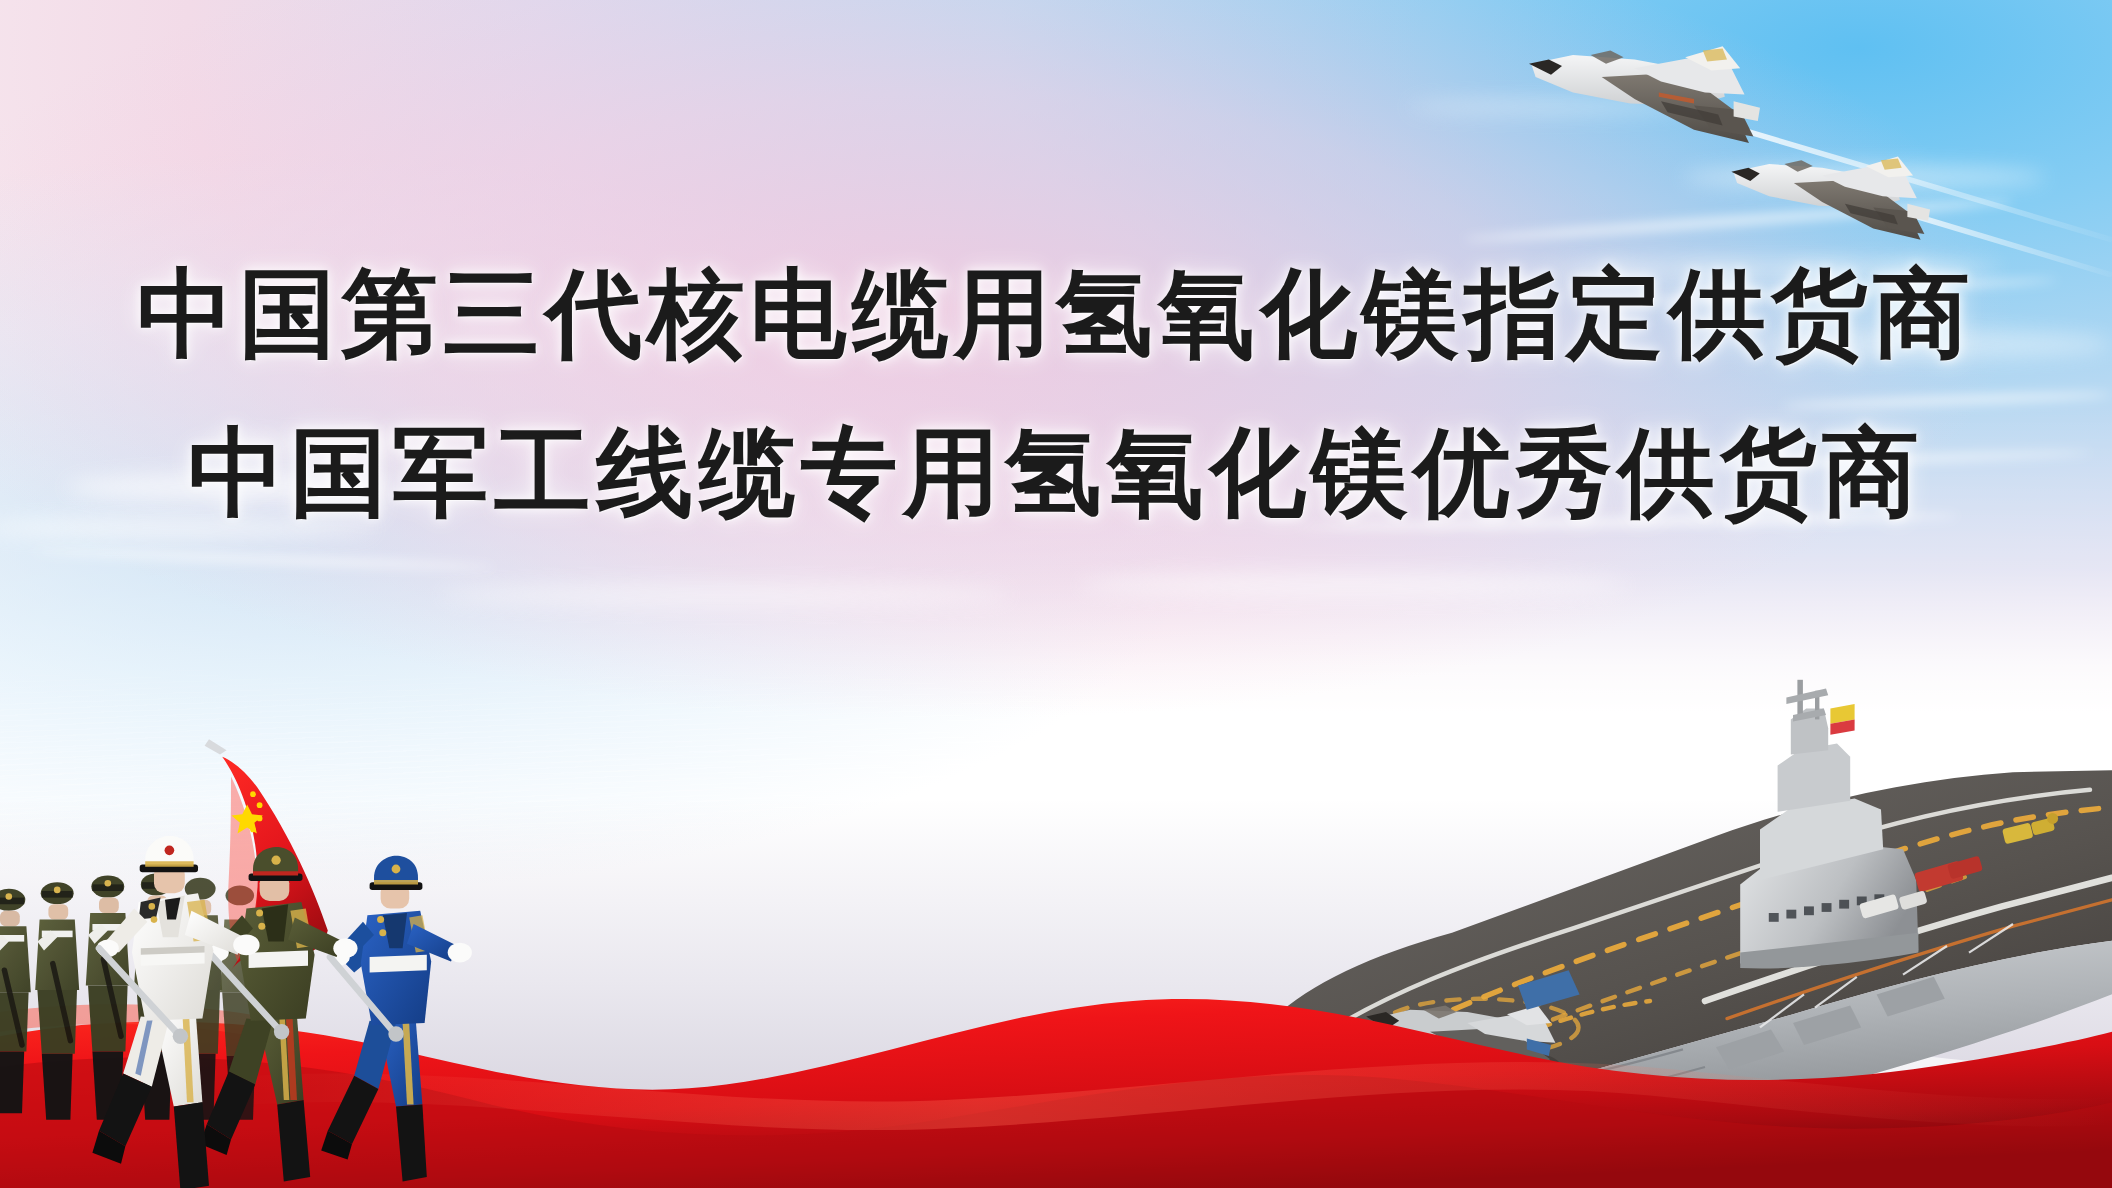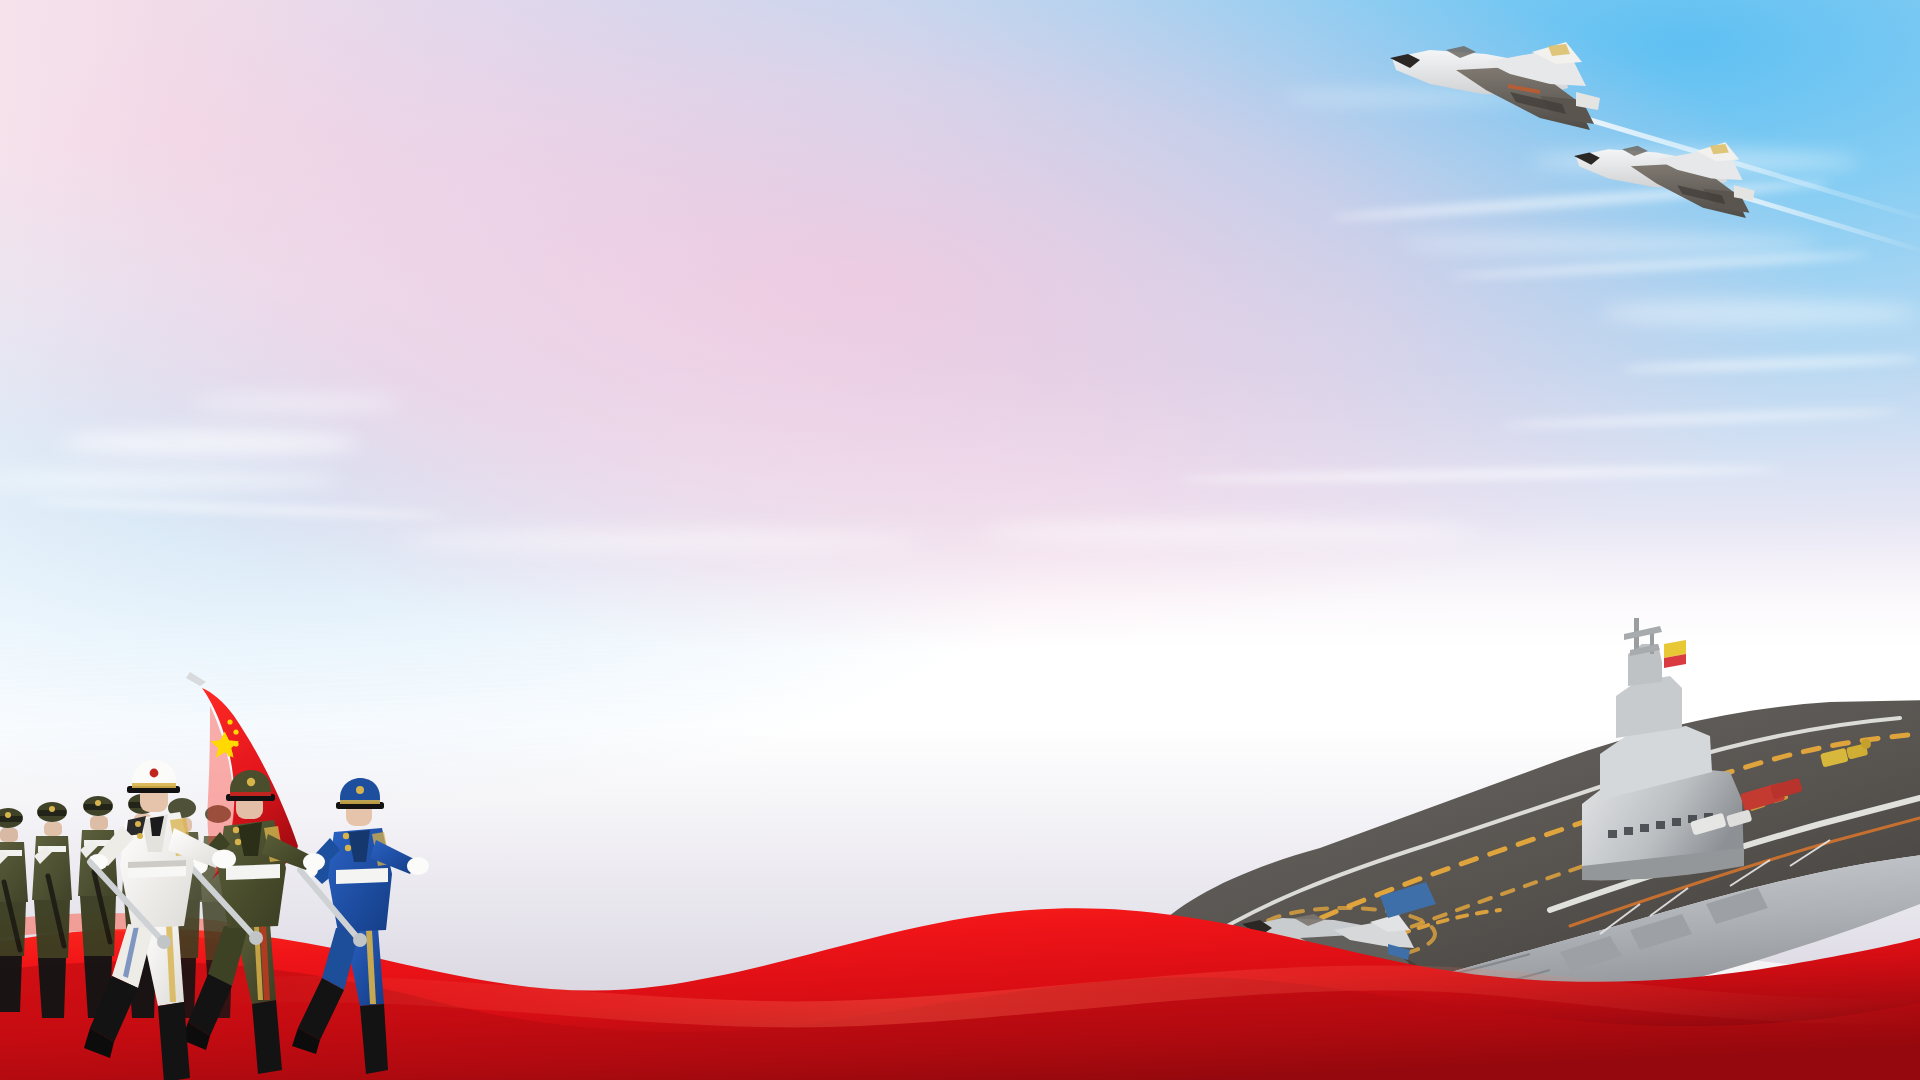--- a/index.html
+++ b/index.html
@@ -555,14 +555,18 @@
       <ellipse cx="104" cy="97" rx="12" ry="9.5" fill="#fbfbfa"></ellipse>
       <path d="M2,64 L-24,94 L-12,104 L14,76 Z" fill="#eeece7"></path>
       <ellipse cx="-22" cy="100" rx="10" ry="8" fill="#fbfbfa"></ellipse>
 
       <path d="M-30,100 L40,176" stroke="#cfd2d5" stroke-width="6" stroke-linecap="round"></path>
       <circle cx="44" cy="180" r="7" fill="#c2c5c8"></circle>
     </g>
   </svg>
 
   
+  <div id="headlines">
+    <div class="headline" id="headline-1">中国第三代核电缆用氢氧化镁指定供货商</div>
+    <div class="headline" id="headline-2">中国军工线缆专用氢氧化镁优秀供货商</div>
+  </div>
 
 </div>
 
 </body></html>

